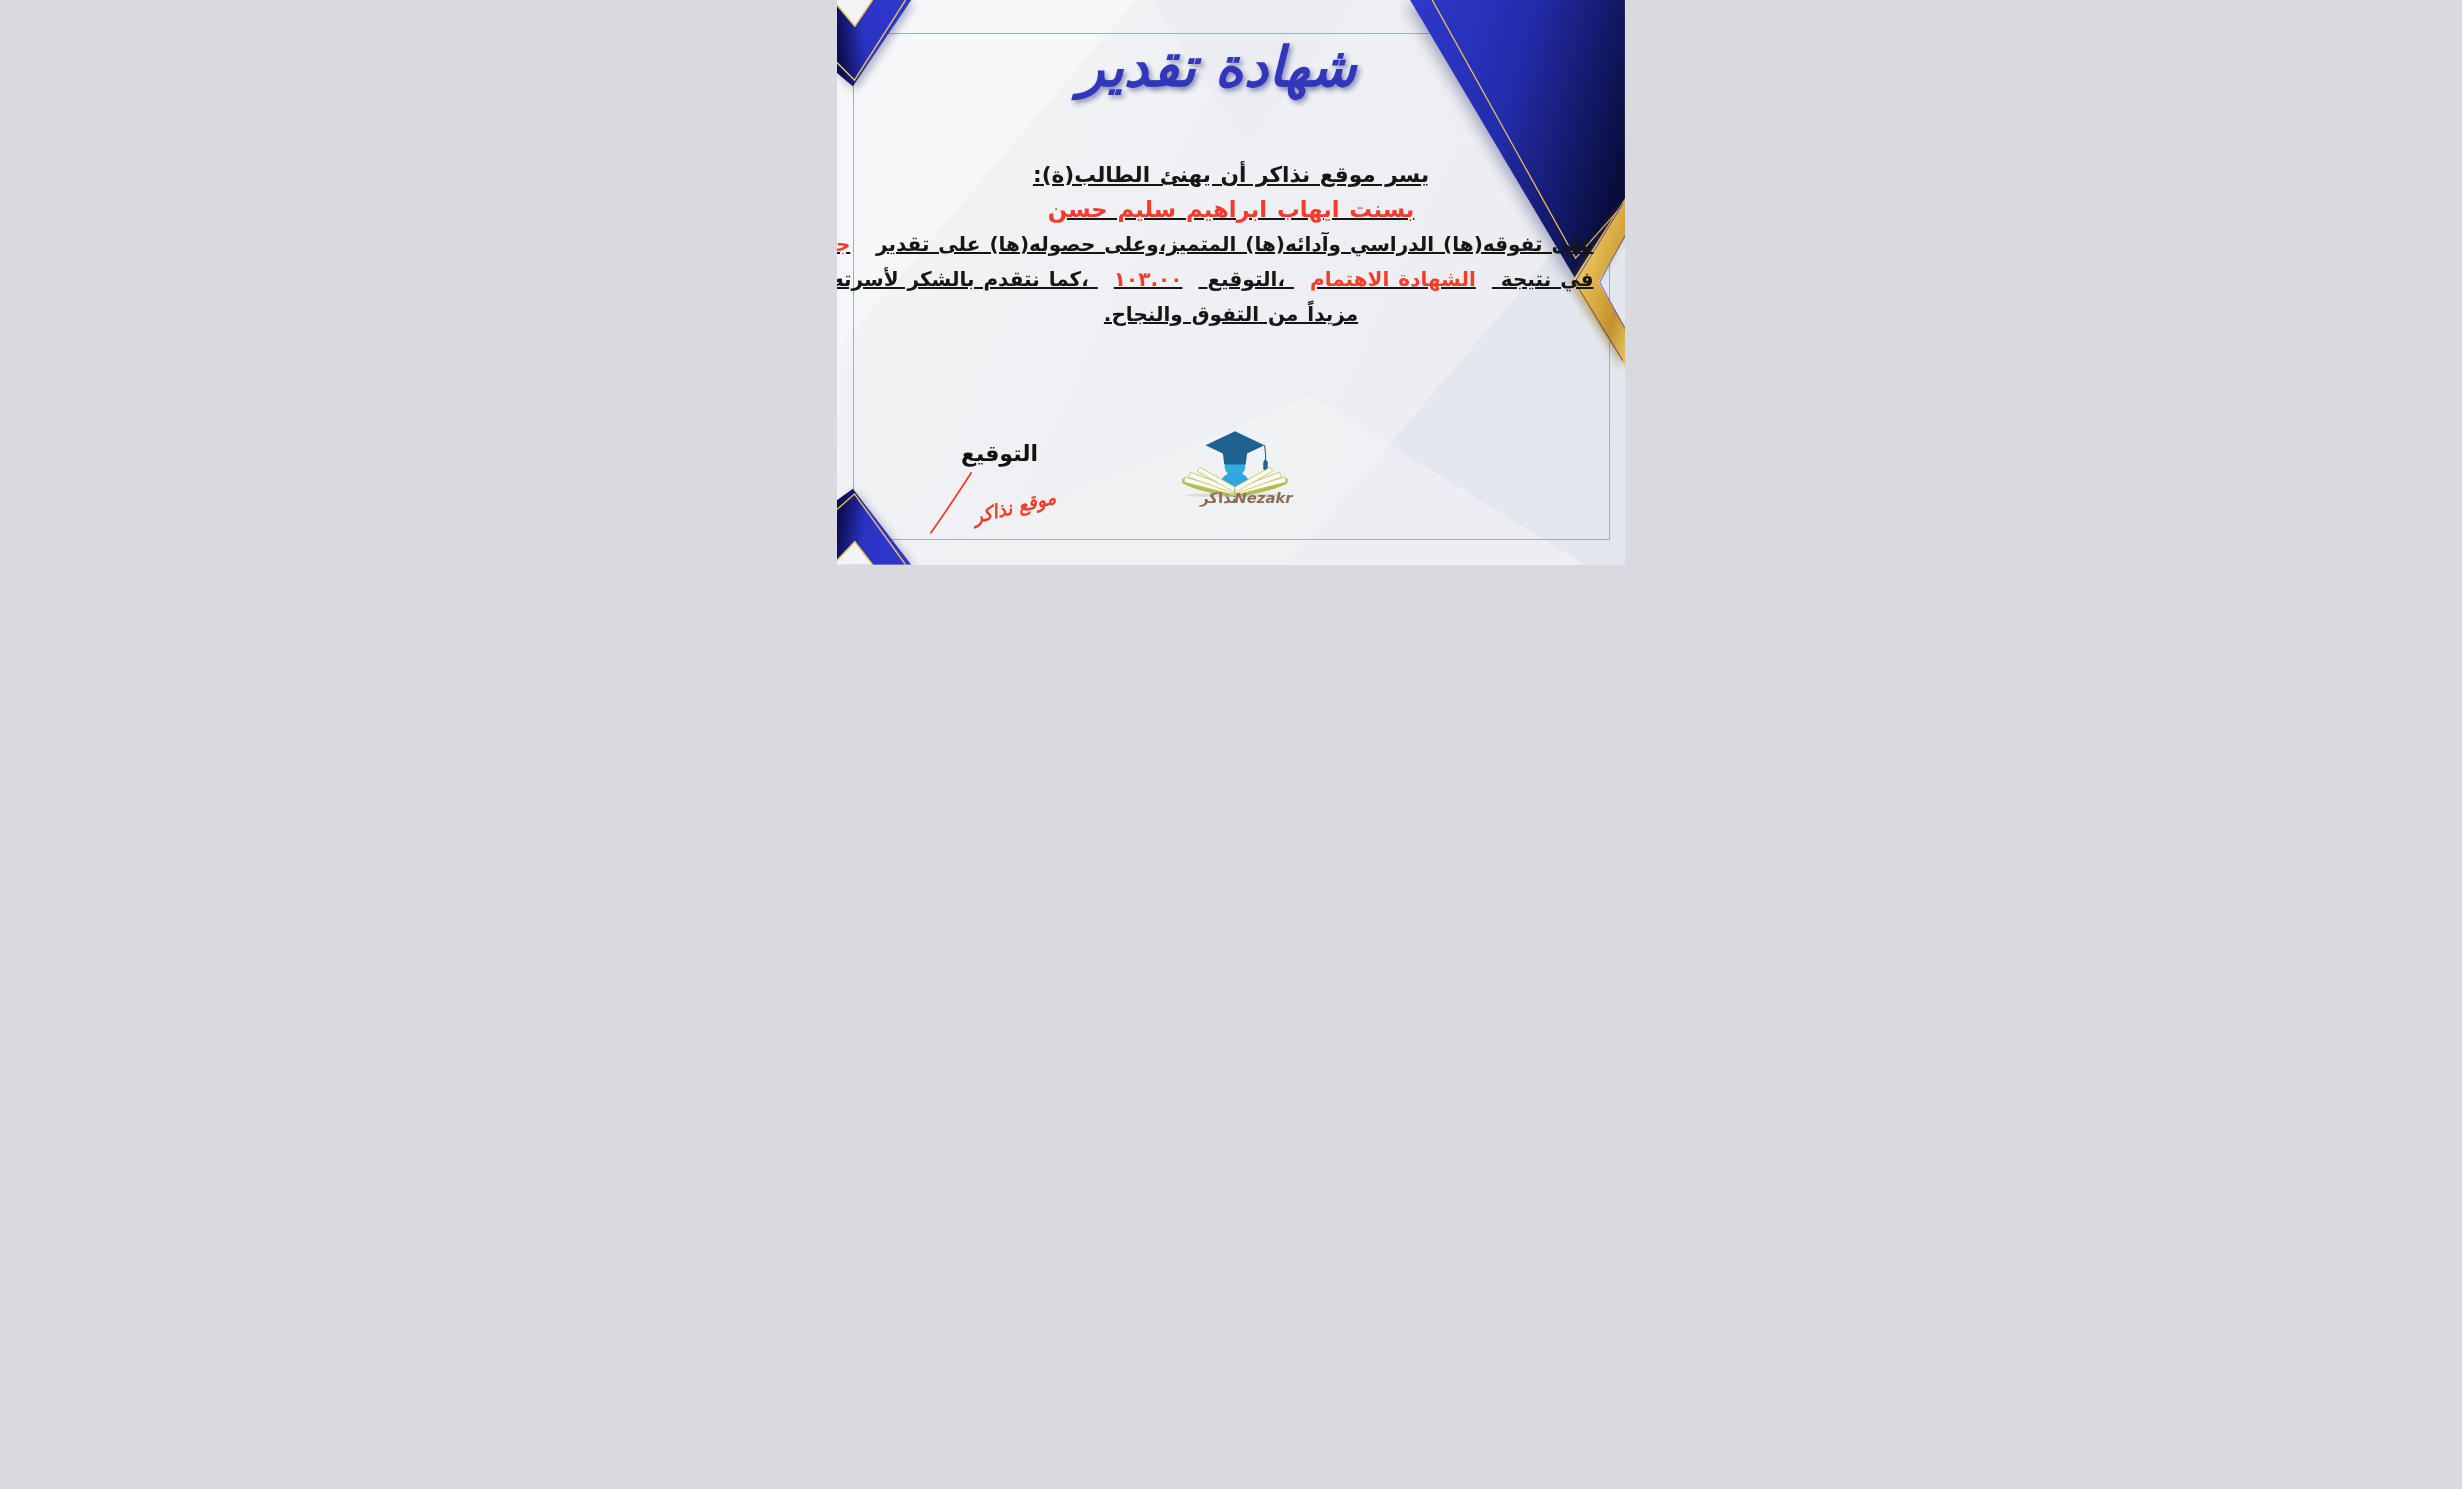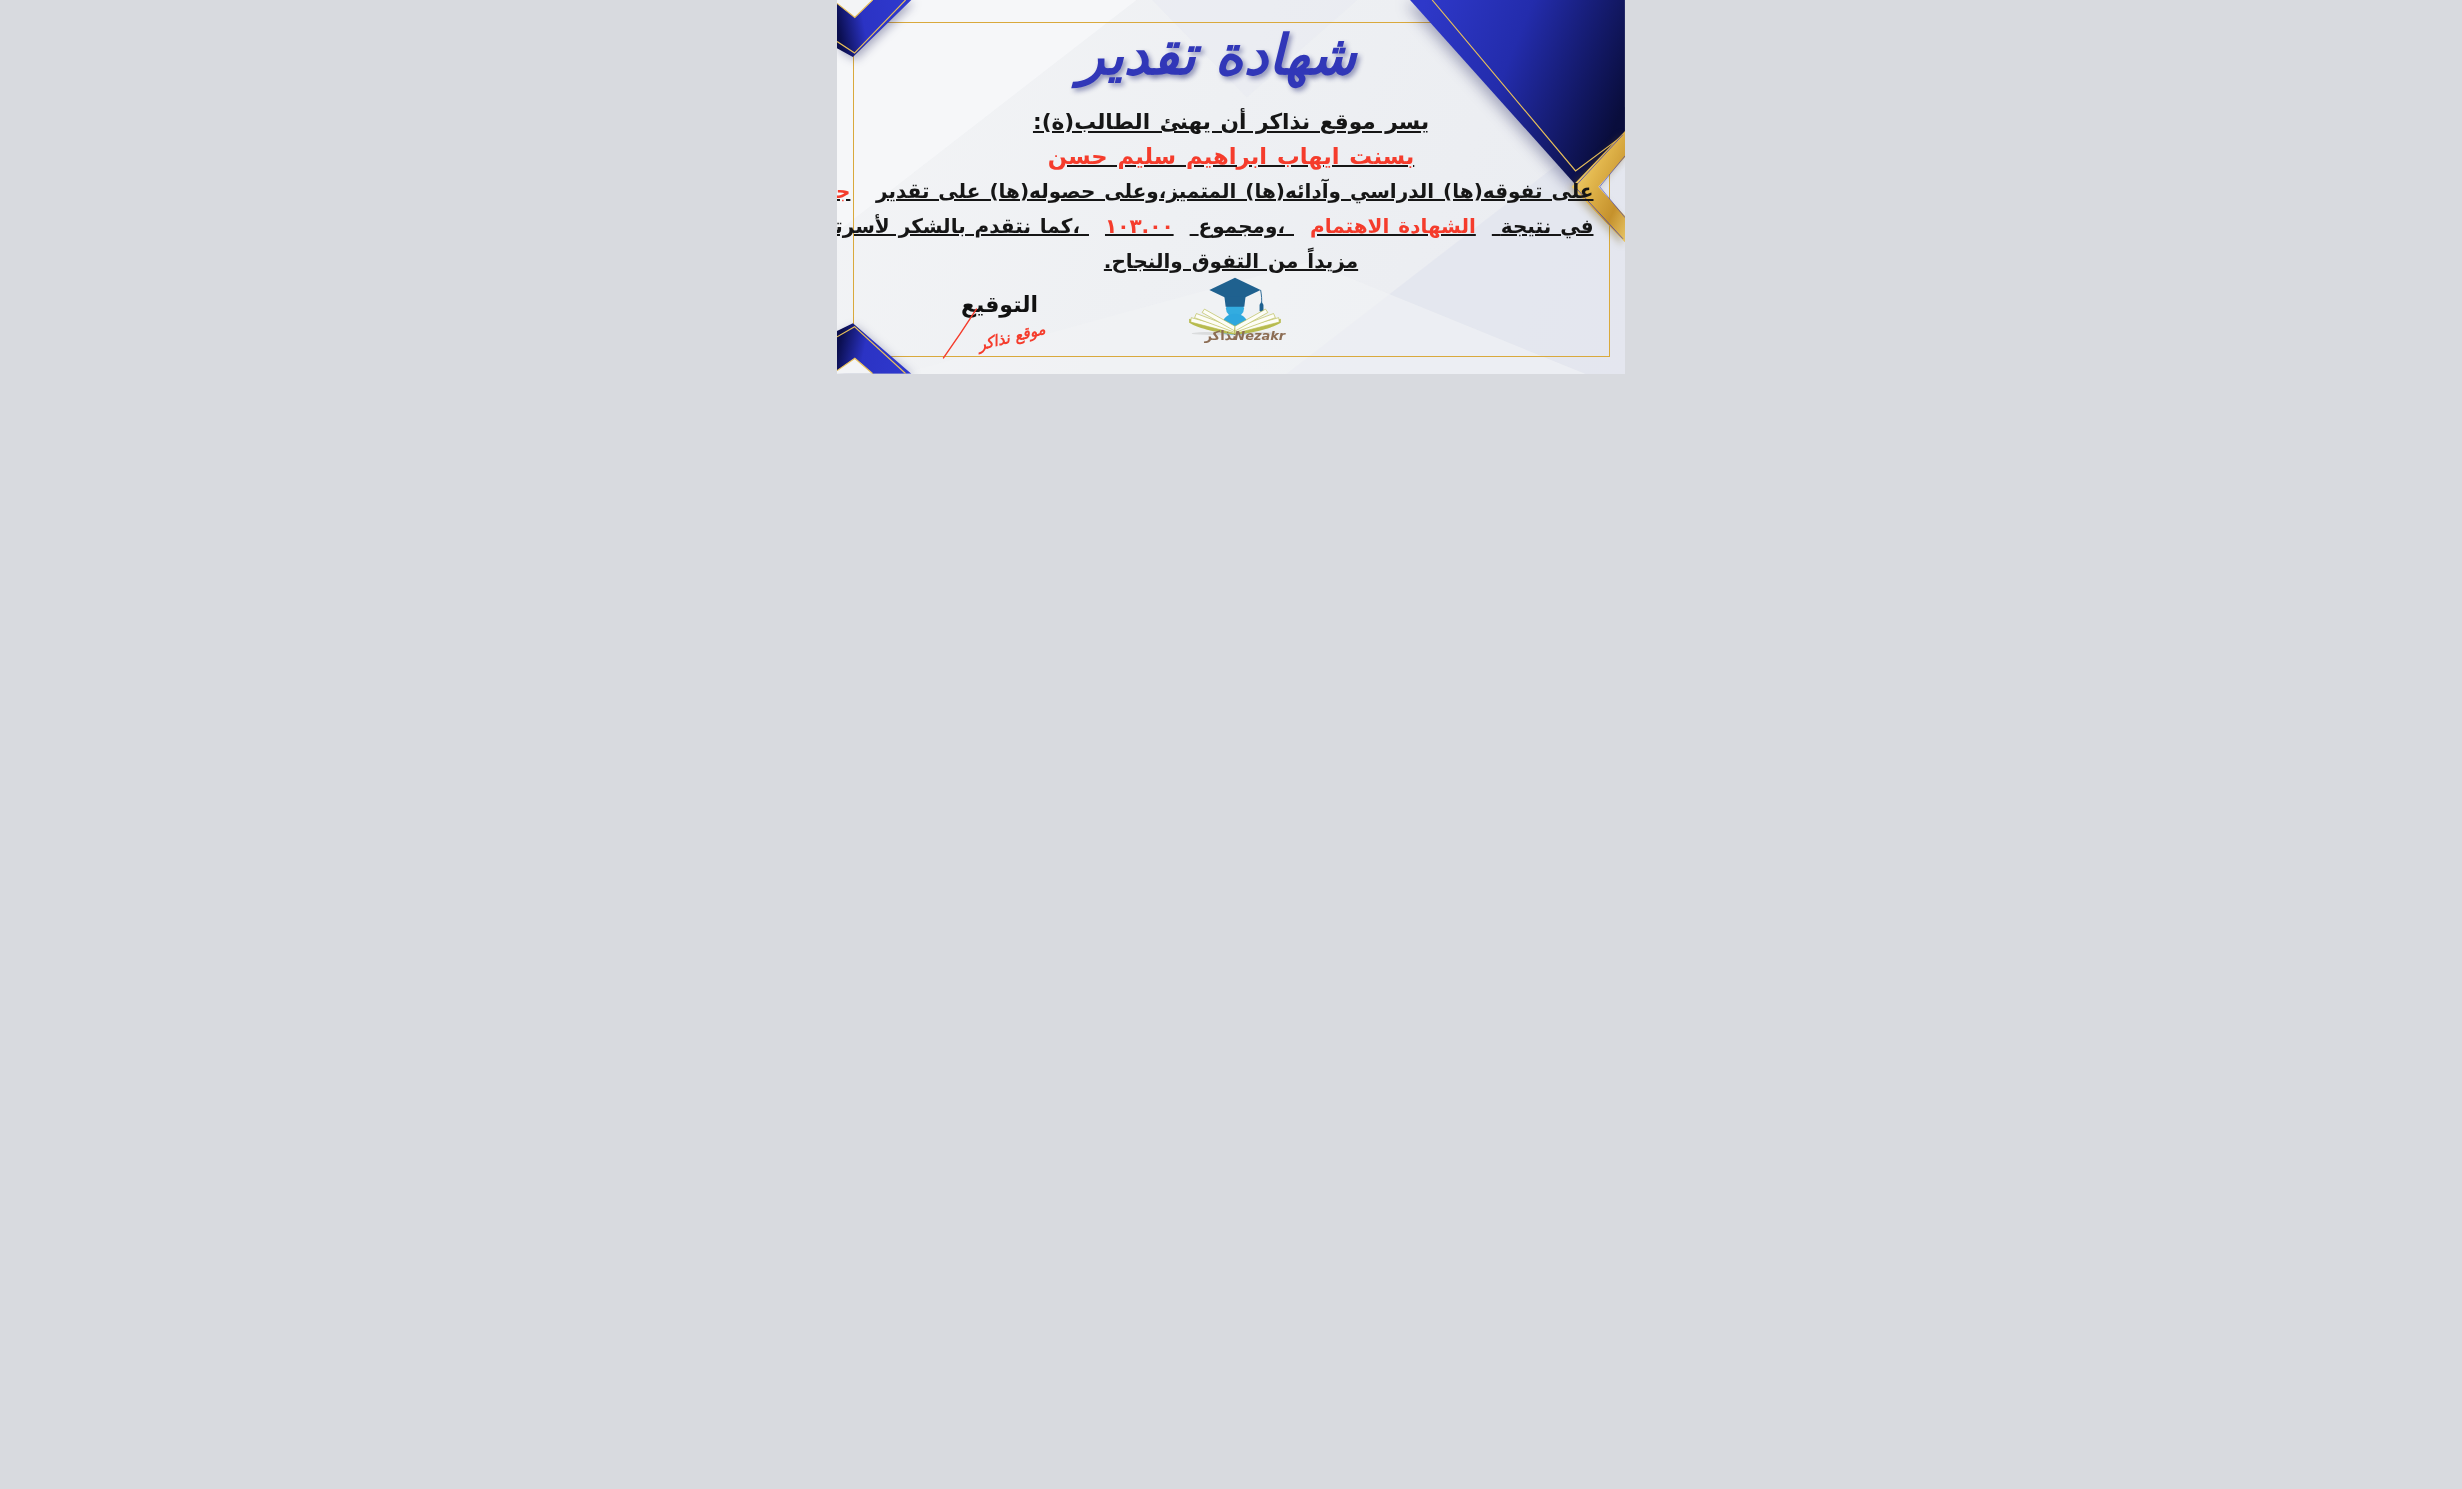--- a/index.html
+++ b/index.html
@@ -1,17 +1,17 @@
 <!DOCTYPE html>
 <html lang="ar" dir="rtl" style="font-size:7.9px"><head>
 <meta charset="utf-8">
 <style>
   html,body{margin:0;padding:0;background:#d8dadf;}
   .stage{
-    position:relative;width:788px;height:374px;margin:0 auto;overflow:hidden;
+    position:relative;width:788px;height:565px;margin:0 auto;overflow:hidden;
     background:linear-gradient(115deg,#F3F4F6 0%,#EEF0F3 45%,#EAECF1 100%);
     font-family:"DejaVu Sans",sans-serif;direction:rtl;
   }
   
   .facet{position:absolute;inset:0;pointer-events:none;}
   .facet-right{background:#E3E5EF;clip-path:polygon(100% 30%,100% 100%,57% 100%);opacity:.85;}
   .facet-left{background:#F6F7F9;clip-path:polygon(0 0,38% 0,0 62%);opacity:.9;}
   .facet-mid{background:#E7E9F2;clip-path:polygon(40% 0,66% 0,52% 26%);opacity:.5;}
   .facet-low{background:#F2F3F5;clip-path:polygon(8% 100%,60% 70%,95% 100%);opacity:.6;}
   
@@ -109,21 +109,21 @@
     </div>
     <div class="bline">
       <span class="name">بسنت ايهاب ابراهيم سليم حسن</span>
     </div>
     <div class="bline">
       <span>على تفوقه(ها) الدراسي وآدائه(ها) المتميز،وعلى حصوله(ها) على تقدير</span><span class="red grade">جيد</span>
     </div>
     <div class="bline">
       <span>في نتيجة</span>
       <span class="red pad">الشهادة الاهتمام</span>
-      <span>،ومجموع</span>
+      <span>،التوقيع</span>
       <span class="red pad">١٠٣.٠٠</span>
       <span>،كما نتقدم بالشكر لأسرته(ها)</span>
     </div>
     <div class="bline">
       <span>مزيداً من التفوق والنجاح.</span>
     </div>
   </div>
 
   <div class="sig-label">التوقيع</div>
   <svg class="sig-svg" viewBox="0 0 320 140" preserveAspectRatio="xMidYMid meet">

